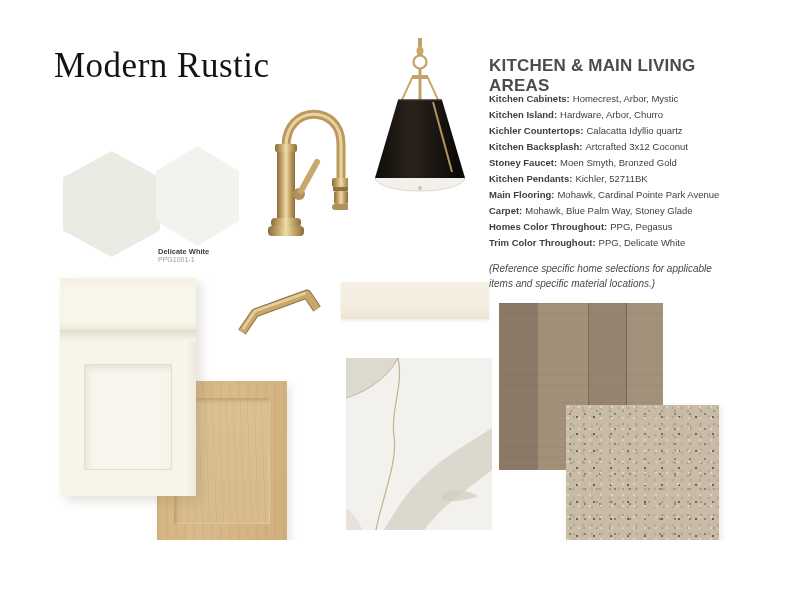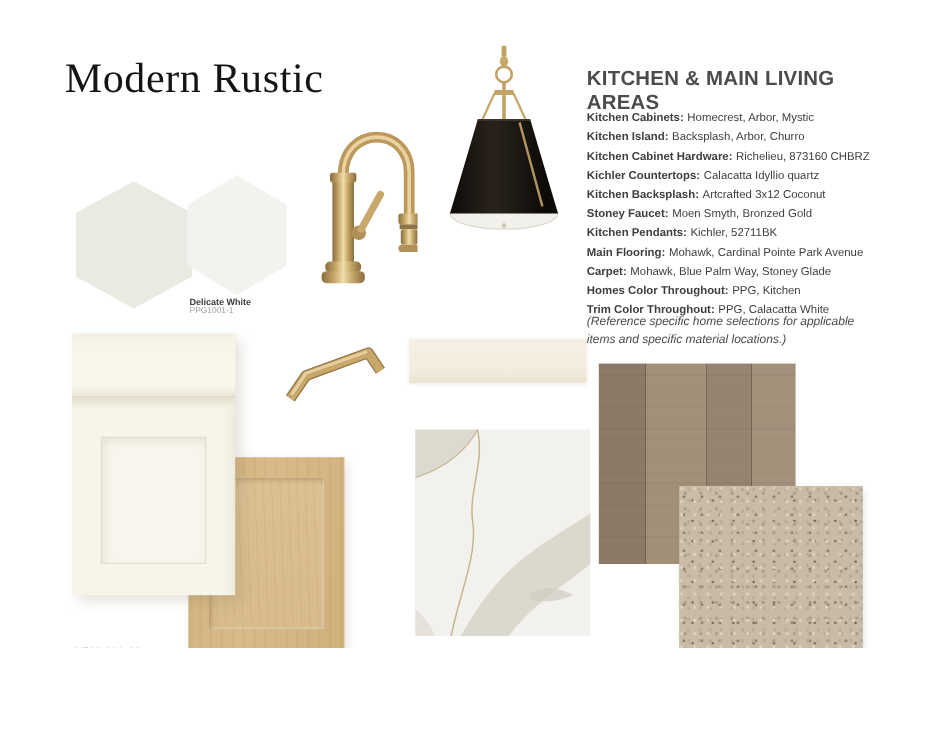--- a/index.html
+++ b/index.html
@@ -91,30 +91,29 @@
 </head>
 <body>
 
 <div class="board">
 
   <div class="abs title">Modern Rustic</div>
   <div class="abs heading">KITCHEN &amp; MAIN LIVING AREAS</div>
 
   <div class="abs specs">
     <div class="spec-row"><span class="spec-label">Kitchen Cabinets:</span><span class="spec-value">Homecrest,  Arbor, Mystic</span></div>
-    <div class="spec-row"><span class="spec-label">Kitchen Island:</span><span class="spec-value">Backsplash, Arbor, Churro</span></div>
-    <div class="spec-row"><span class="spec-label">Kitchen Cabinet Hardware:</span><span class="spec-value">Richelieu, 873160 CHBRZ</span></div>
+    <div class="spec-row"><span class="spec-label">Kitchen Island:</span><span class="spec-value">Hardware, Arbor, Churro</span></div>
     <div class="spec-row"><span class="spec-label">Kichler Countertops:</span><span class="spec-value">Calacatta Idyllio quartz</span></div>
     <div class="spec-row"><span class="spec-label">Kitchen Backsplash:</span><span class="spec-value">Artcrafted 3x12 Coconut</span></div>
     <div class="spec-row"><span class="spec-label">Stoney Faucet:</span><span class="spec-value">Moen Smyth, Bronzed Gold</span></div>
     <div class="spec-row"><span class="spec-label">Kitchen Pendants:</span><span class="spec-value">Kichler, 52711BK</span></div>
     <div class="spec-row"><span class="spec-label">Main Flooring:</span><span class="spec-value">Mohawk, Cardinal Pointe Park Avenue</span></div>
     <div class="spec-row"><span class="spec-label">Carpet:</span><span class="spec-value">Mohawk,  Blue Palm Way, Stoney Glade</span></div>
-    <div class="spec-row"><span class="spec-label">Homes Color Throughout:</span><span class="spec-value">PPG, Kitchen</span></div>
-    <div class="spec-row"><span class="spec-label">Trim Color Throughout:</span><span class="spec-value">PPG, Calacatta White</span></div>
+    <div class="spec-row"><span class="spec-label">Homes Color Throughout:</span><span class="spec-value">PPG, Pegasus</span></div>
+    <div class="spec-row"><span class="spec-label">Trim Color Throughout:</span><span class="spec-value">PPG, Delicate White</span></div>
   </div>
 
   <div class="abs note">(Reference specific home selections for applicable items and specific material locations.)</div>
 
   <div class="abs hex hex-left"></div>
   <div class="abs hex hex-right"></div>
   <div class="abs swatch-label">
     <div class="swatch-name">Delicate White</div>
     <div class="swatch-code">PPG1001-1</div>
   </div>

